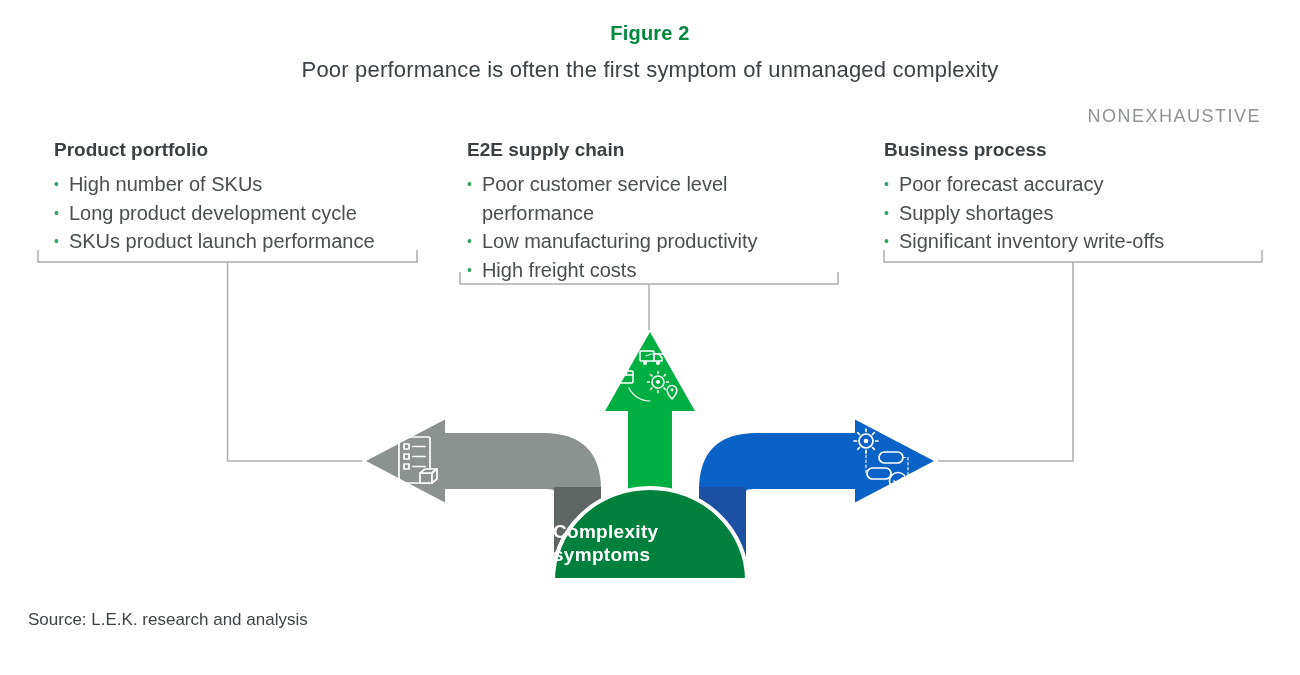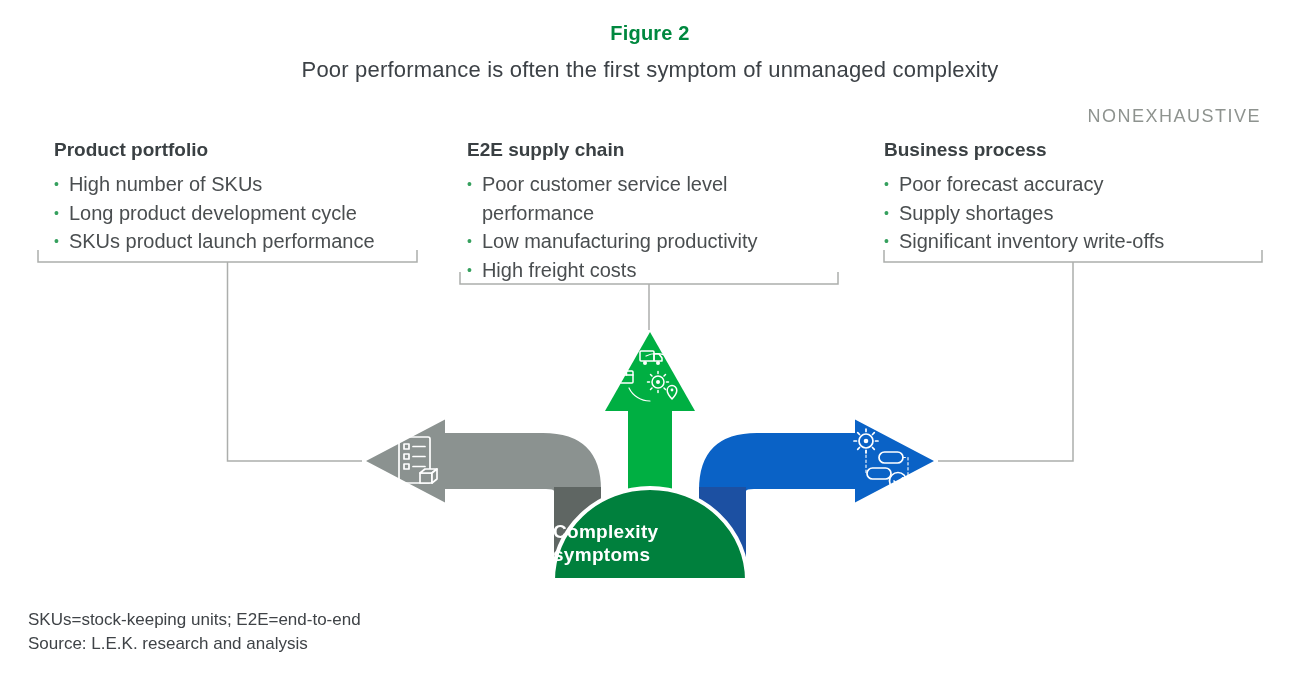--- a/index.html
+++ b/index.html
@@ -165,17 +165,16 @@
       </li>
     </ul>
   </section>
 
   <div class="txt dome-label">
     <div>Complexity</div>
     <div>symptoms</div>
   </div>
 
   <footer class="txt footnotes">
-    <div>SKUs=stock-keeping units; E2E=end-to-end</div>
     <div>Source: L.E.K. research and analysis</div>
   </footer>
 
 </div>
 
 </body></html>

